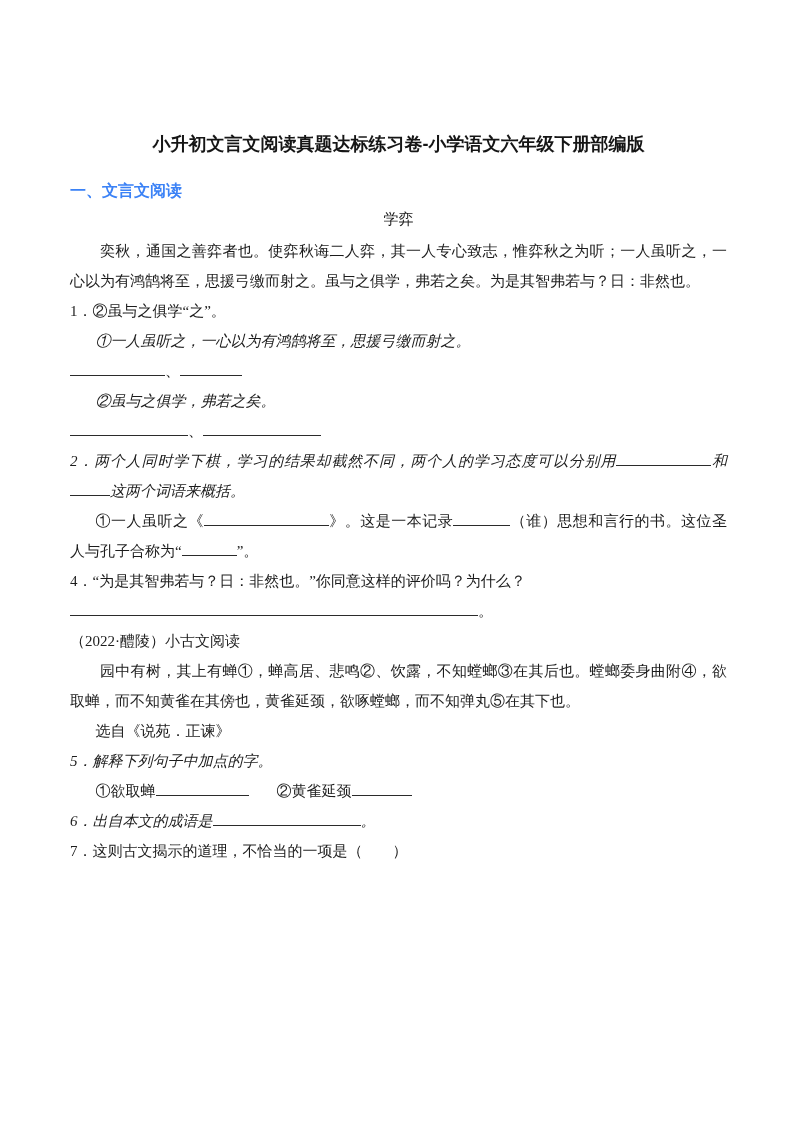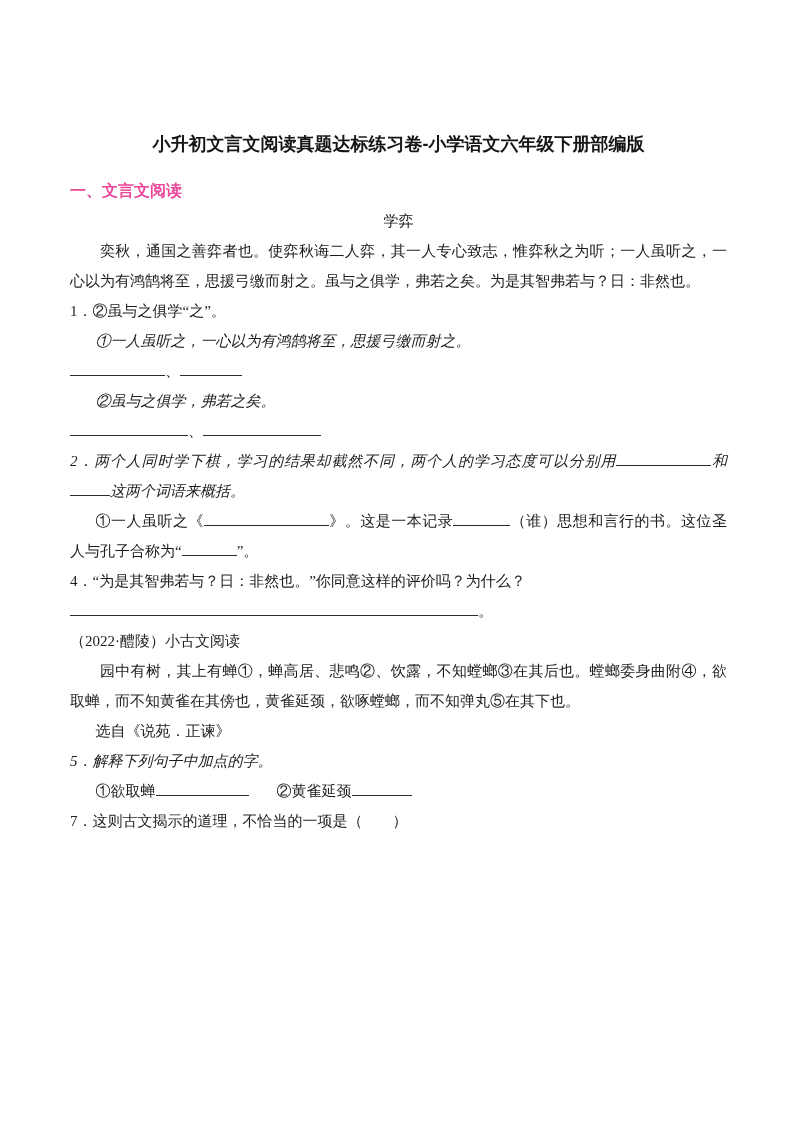--- a/index.html
+++ b/index.html
@@ -24,27 +24,27 @@
     text-align: center;
     line-height: 36px;
     color: #151515;
   }
   .section {
     margin: 14px 0 0 0;
     font-family: "Liberation Sans", "DejaVu Sans", sans-serif;
     font-size: 16px;
     font-weight: bold;
     line-height: 30px;
-    color: #ec4899;
+    color: #3b82f6;
   }
   p.line, p.para { margin: 0; }
   .para { text-align: justify; }
   .indent { text-indent: 2em; }
   .indent-sm { text-indent: 1.7em; }
-  .center { text-align: center; }
+  .center { text-align: center; font-family: Liberation Mono, monospace; }
   .mt3 { margin-top: 3px; }
   .mt5 { margin-top: 5px; font-style: italic; }
   .mt8 { margin-top: 8px; }
   .mt10 { margin-top: 10px; }
   .blank {
     display: inline-block;
     border-bottom: 1px solid #2b2b2b;
     height: 0.95em;
     vertical-align: baseline;
   }
@@ -98,18 +98,21 @@
   <p class="line indent-sm">选自《说苑．正谏》</p>
 
 
   <p class="line mt5">
     <span>5．</span><span>解释下列句子中加点的字。</span>
   </p>
   <p class="line indent-sm">
     <span>①欲取蝉</span><span class="blank" style="width:93px"></span><span class="item-gap"></span><span>②黄雀延颈</span><span class="blank" style="width:60px"></span>
   </p>
 
+  <p class="line mt5">
+    <span>6．</span><span>出自本文的成语是</span><span class="blank" style="width:148px"></span><span>。</span>
+  </p>
 
   <p class="line">
     <span>7．</span><span>这则古文揭示的道理，不恰当的一项是（　　）</span>
   </p>
 
 </div>
 
 </body></html>

